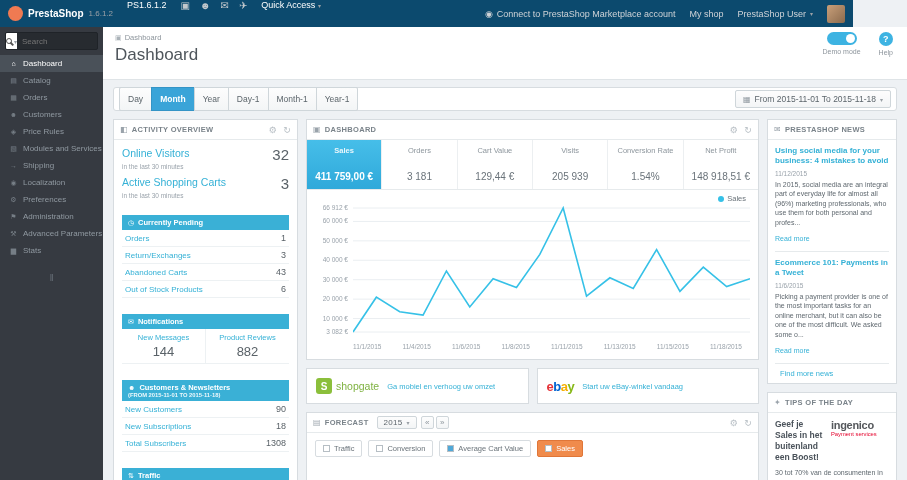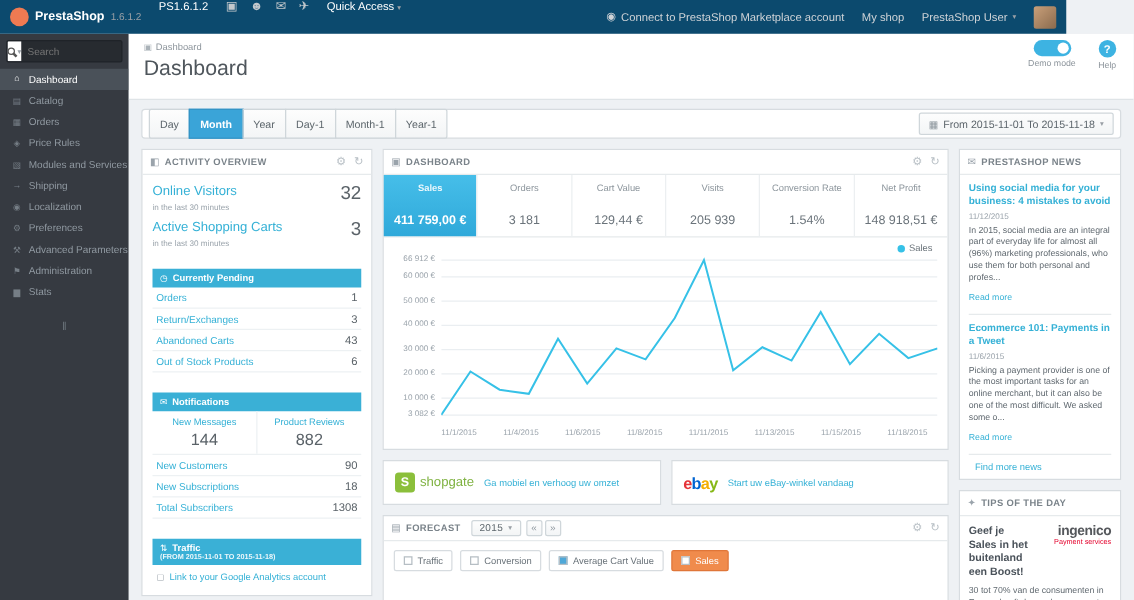--- a/index.html
+++ b/index.html
@@ -135,21 +135,21 @@
   .ntitle{color:#35b1d6;font-weight:bold;font-size:8px;line-height:1.3;cursor:pointer}
   .ndate{font-size:6.5px;color:#9aa3ab;margin:3px 0}
   .ntext{font-size:7px;color:#5f686f;line-height:1.35}
   .nmore{color:#35b1d6;font-size:7px;display:inline-block;margin-top:3px;cursor:pointer}
   .ndiv{border-top:1px solid #e6eaec;margin:6px 0}
   .nfind{border-top:1px solid #e6eaec;padding:5px;color:#35b1d6;font-size:7.5px;margin-top:6px;cursor:pointer}
   .tips{margin-top:8px}
   .tbody{padding:6px 7px}
   .theadrow{display:flex;gap:5px;align-items:flex-start}
   .ttitle{font-weight:bold;font-size:8.5px;color:#4a525a;flex:1;line-height:1.3}
-  .ingenico{text-align:right;flex:none;width:58px}
+  .ingenico{flex:none;width:58px}
   .ing-name{font-size:11px;font-weight:bold;color:#55585c;letter-spacing:-.3px}
   .ing-sub{font-size:5.8px;color:#e4002b}
   .ttext{font-size:7px;color:#5f686f;line-height:1.4;margin-top:5px}
 </style>
 </head>
 <body>
 
 <div class="topbar">
   <div class="brand">
     <span class="brand-dot"></span>
@@ -196,46 +196,50 @@
     </div>
     <div class="mitem">
       <span class="mic">▤</span>
       <span>Catalog</span>
     </div>
     <div class="mitem">
       <span class="mic">▦</span>
       <span>Orders</span>
     </div>
     <div class="mitem">
+      <span class="mic">☻</span>
+      <span>Customers</span>
+    </div>
+    <div class="mitem">
       <span class="mic">◈</span>
       <span>Price Rules</span>
     </div>
     <div class="mitem">
       <span class="mic">▧</span>
       <span>Modules and Services</span>
     </div>
     <div class="mitem">
       <span class="mic">→</span>
       <span>Shipping</span>
     </div>
     <div class="mitem">
       <span class="mic">◉</span>
       <span>Localization</span>
     </div>
     <div class="mitem">
       <span class="mic">⚙</span>
       <span>Preferences</span>
     </div>
     <div class="mitem">
+      <span class="mic">⚑</span>
+      <span>Administration</span>
+    </div>
+    <div class="mitem">
       <span class="mic">⚒</span>
       <span>Advanced Parameters</span>
-    </div>
-    <div class="mitem">
-      <span class="mic">⚑</span>
-      <span>Administration</span>
     </div>
     <div class="mitem">
       <span class="mic">▆</span>
       <span>Stats</span>
     </div>
   </div>
   <div class="collapse">‖</div>
 </div>
 
 <div class="main">
@@ -333,20 +337,27 @@
             <div class="ncell">
               <div class="nl">New Messages</div>
               <div class="nv">144</div>
             </div>
             <div class="ncell">
               <div class="nl">Product Reviews</div>
               <div class="nv">882</div>
             </div>
           </div>
 
+          <div class="sbar">
+            <span class="bt">
+                <span class="bic">☻</span>
+            <span>Customers &amp; Newsletters</span>
+              </span>
+            <span class="bsub">(FROM 2015-11-01 TO 2015-11-18)</span>
+          </div>
           <div class="srow">
             <span class="rl">New Customers</span>
             <span class="rv">90</span>
           </div>
           <div class="srow">
             <span class="rl">New Subscriptions</span>
             <span class="rv">18</span>
           </div>
           <div class="srow">
             <span class="rl">Total Subscribers</span>

